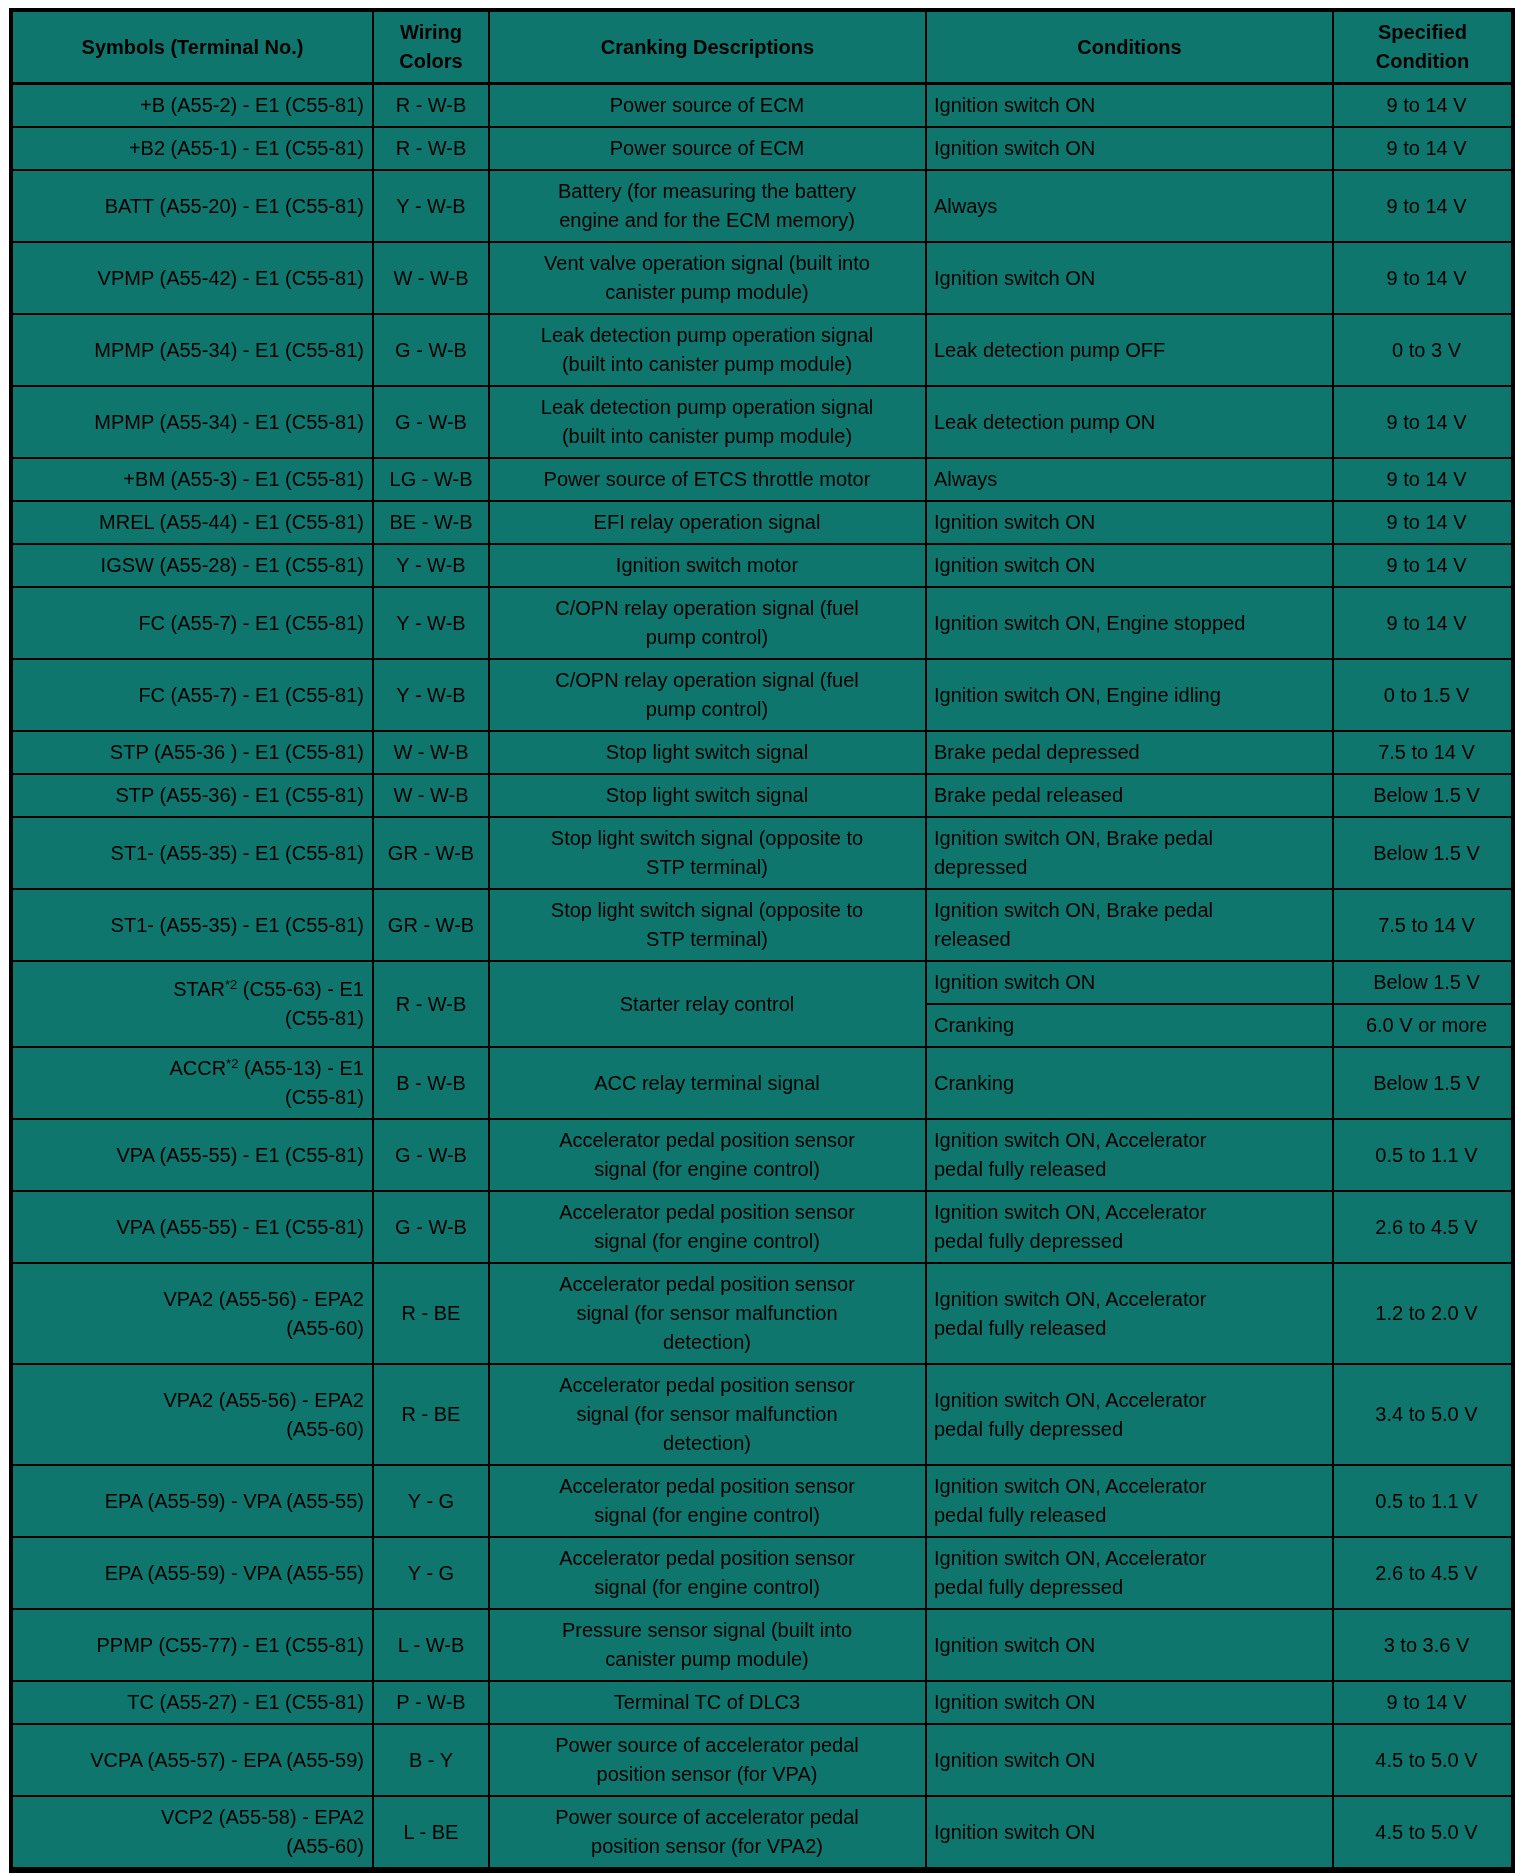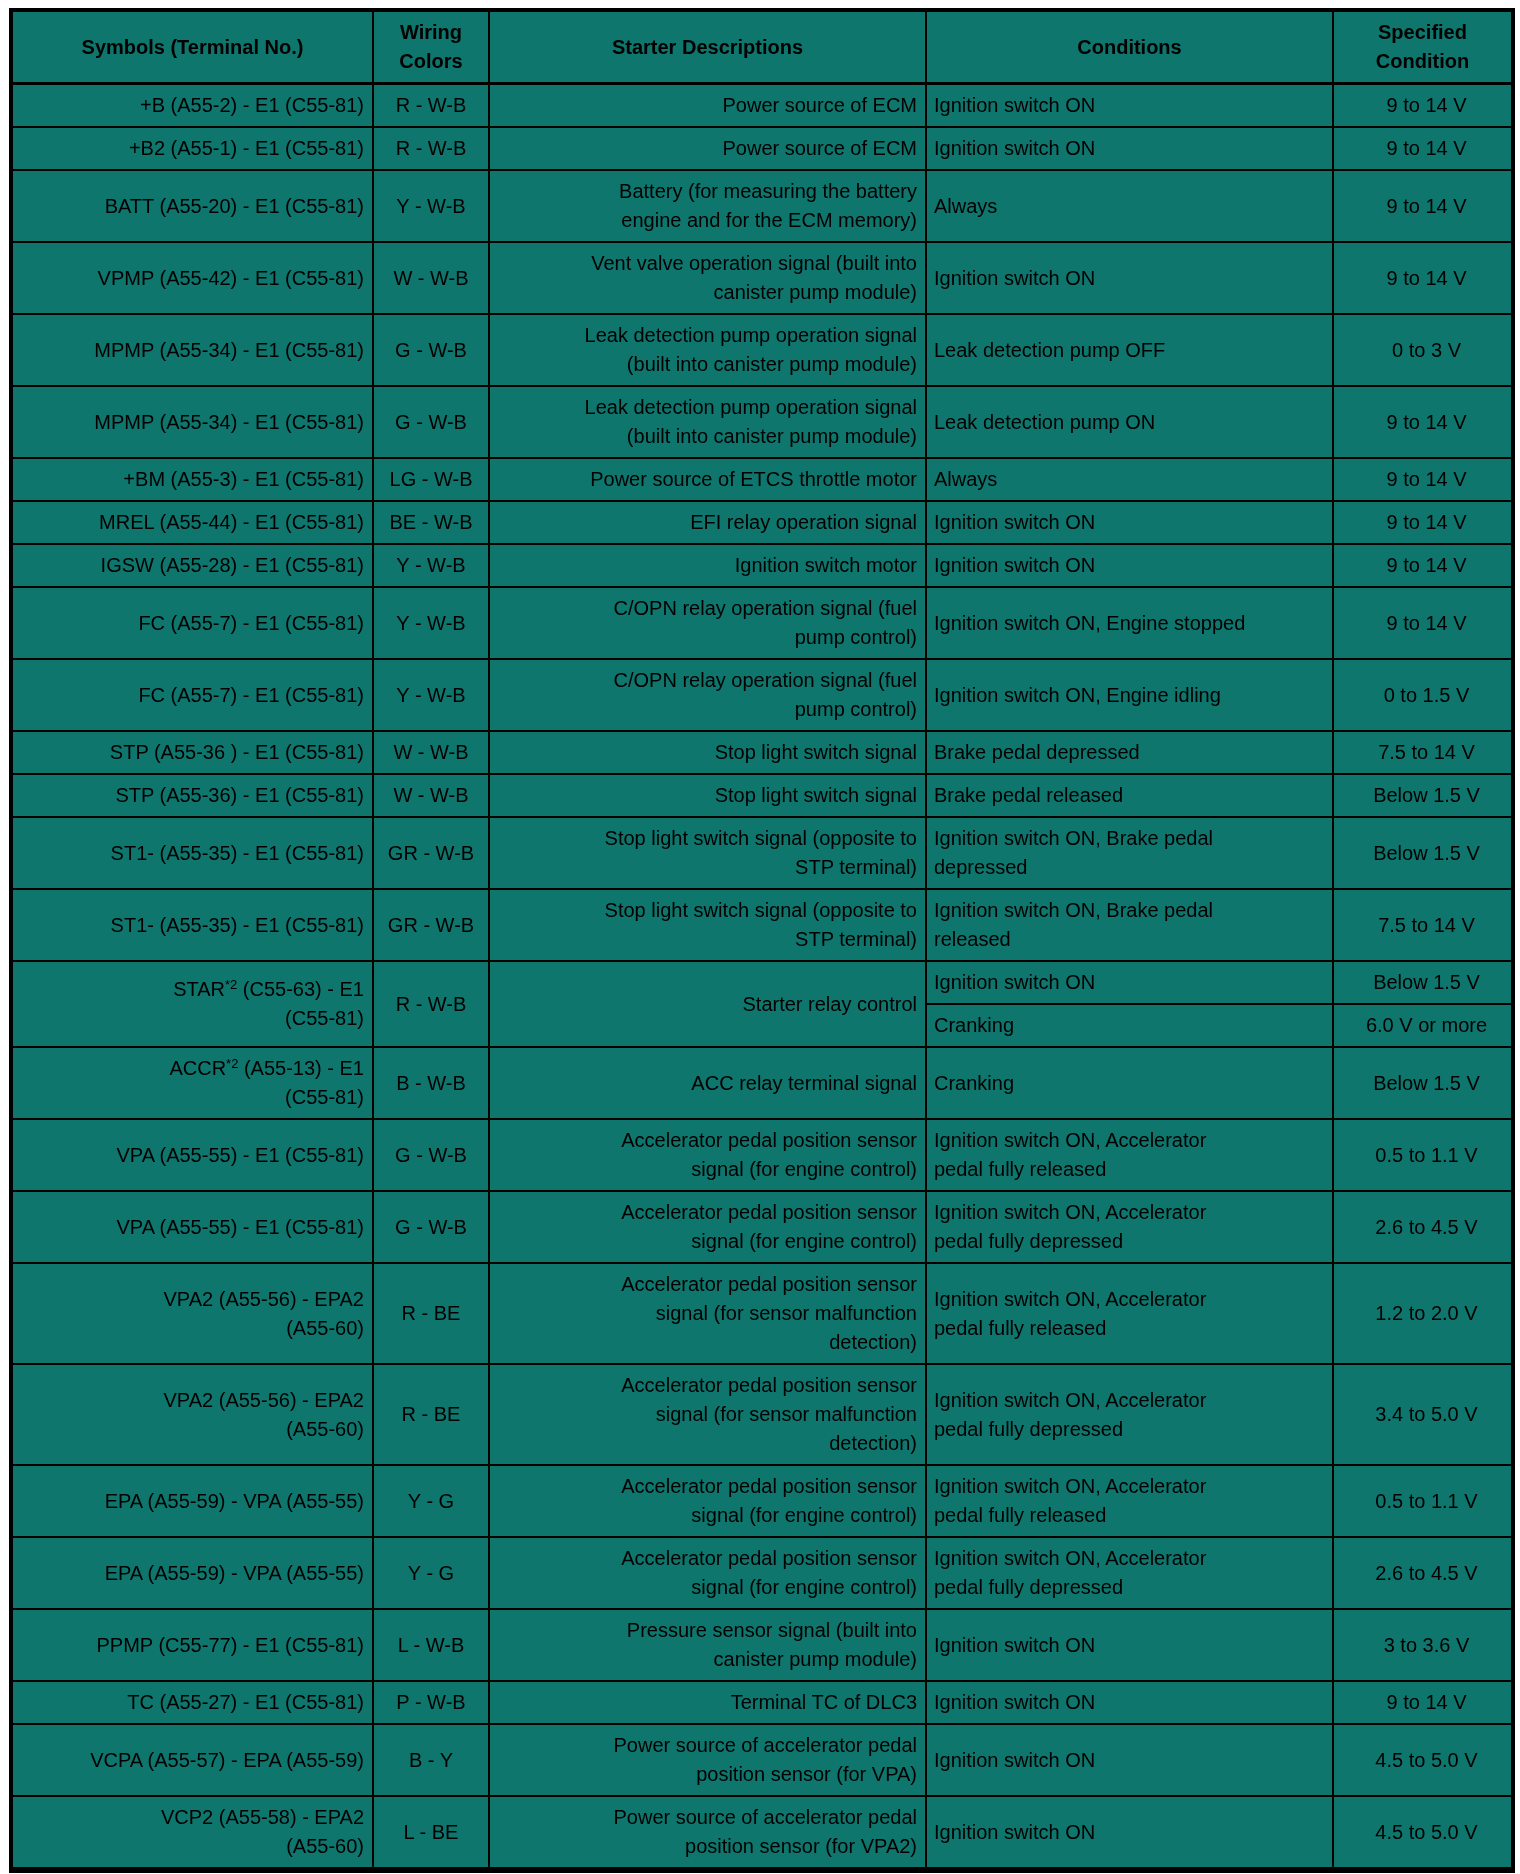--- a/index.html
+++ b/index.html
@@ -34,21 +34,21 @@
     word-wrap: break-word;
   }
   thead th {
     font-weight: bold;
     text-align: center;
     border-bottom: 3px solid #000000;
     padding: 6px 4px;
   }
   td.c-sym  { text-align: right; }
   td.c-wire { text-align: center; padding-left: 2px; padding-right: 2px; }
-  td.c-desc { text-align: right; }
+  td.c-desc { text-align: center; }
   td.c-cond { text-align: left; }
   td.c-spec { text-align: center; padding-left: 10px; padding-right: 2px; }
   sup.footnote {
     font-size: 13px;
     line-height: 0;
     vertical-align: 7px;
   }
 </style>
 </head>
 <body>
@@ -60,21 +60,21 @@
       <col style="width:116px">
       <col style="width:437px">
       <col style="width:407px">
       <col style="width:180px">
     </colgroup>
     <thead>
       <tr>
         <th>Symbols (Terminal No.)</th>
         <th>Wiring
 Colors</th>
-        <th>Starter Descriptions</th>
+        <th>Cranking Descriptions</th>
         <th>Conditions</th>
         <th>Specified
 Condition</th>
       </tr>
     </thead>
     <tbody id="table-body">
         <tr>
           <td class="c-sym">+B (A55-2) - E1 (C55-81)</td>
           <td class="c-wire">R - W-B</td>
           <td class="c-desc">Power source of ECM</td>

